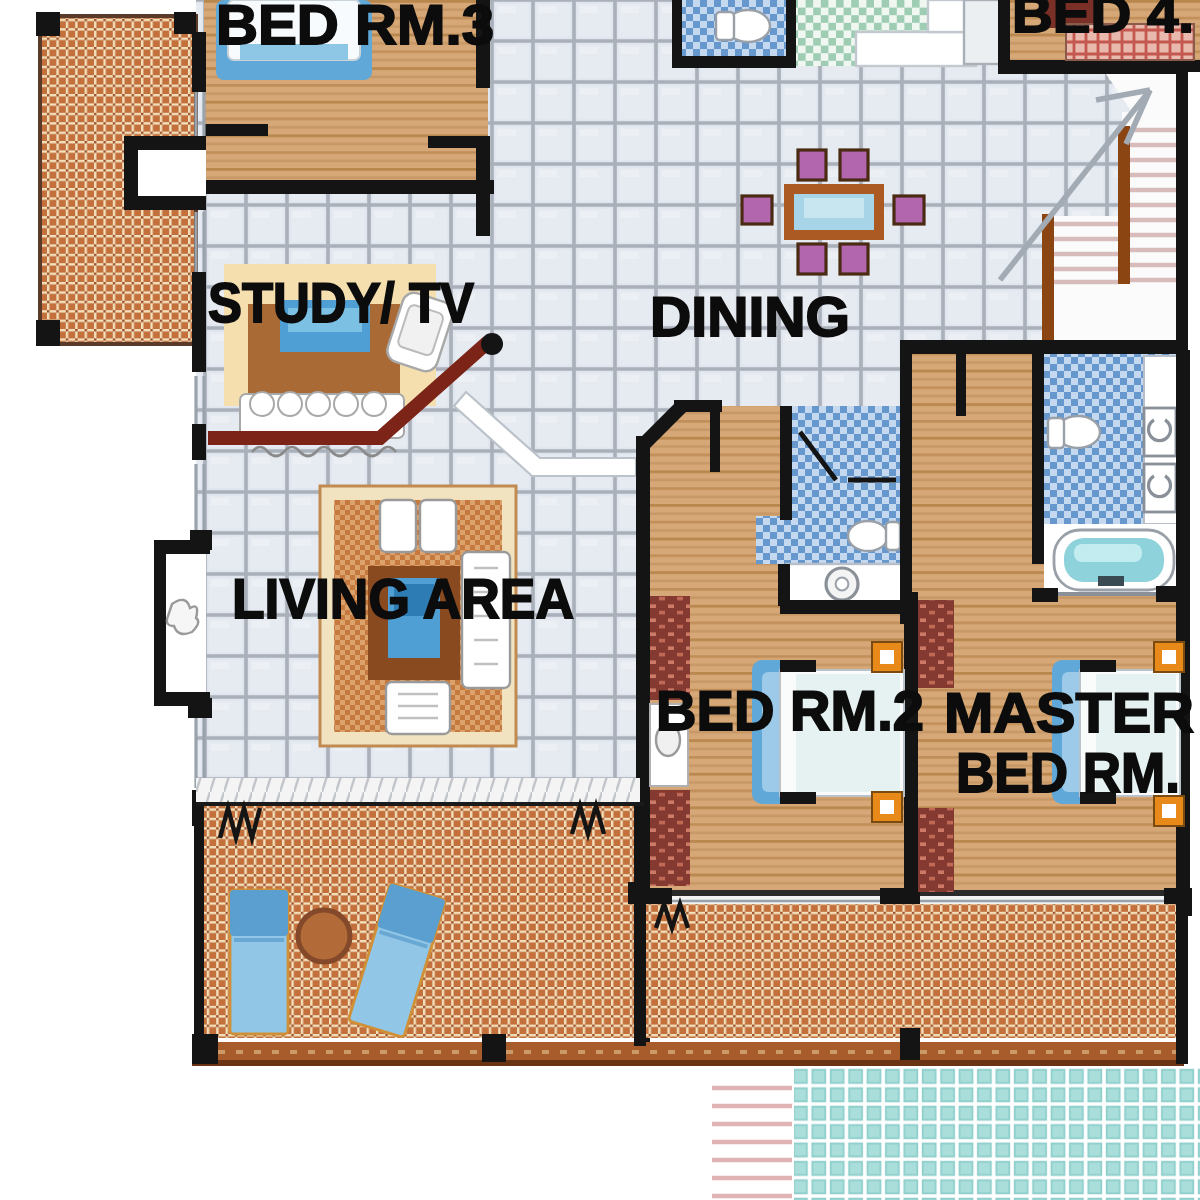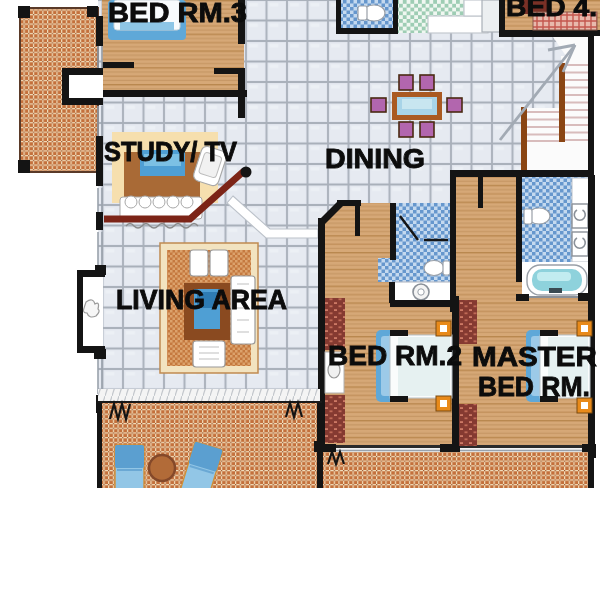--- a/index.html
+++ b/index.html
@@ -1,16 +1,16 @@
 <!DOCTYPE html>
 <html><head>
 <meta charset="utf-8">
 <style>
 html,body{margin:0;padding:0;background:#ffffff;}
-#plan{position:relative;width:600px;height:488px;overflow:hidden;
+#plan{position:relative;width:600px;height:600px;overflow:hidden;
 font-family:"Liberation Sans", sans-serif;text-decoration:underline;}
 svg{display:block;}
 </style>
 </head>
 <body>
 <div id="plan">
 <svg width="600" height="600" viewBox="0 0 600 600" xmlns="http://www.w3.org/2000/svg">
 <defs>
 <pattern id="tile" width="20.5" height="20.5" patternUnits="userSpaceOnUse">
   <rect width="20.5" height="20.5" fill="#e0e4ed"></rect>

